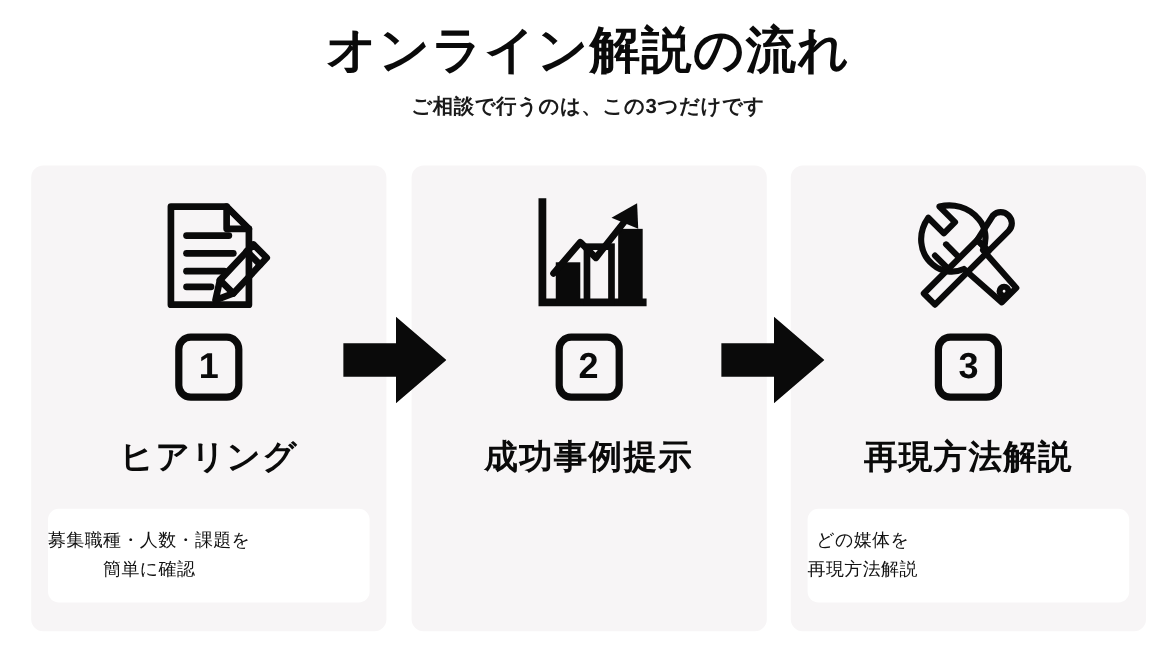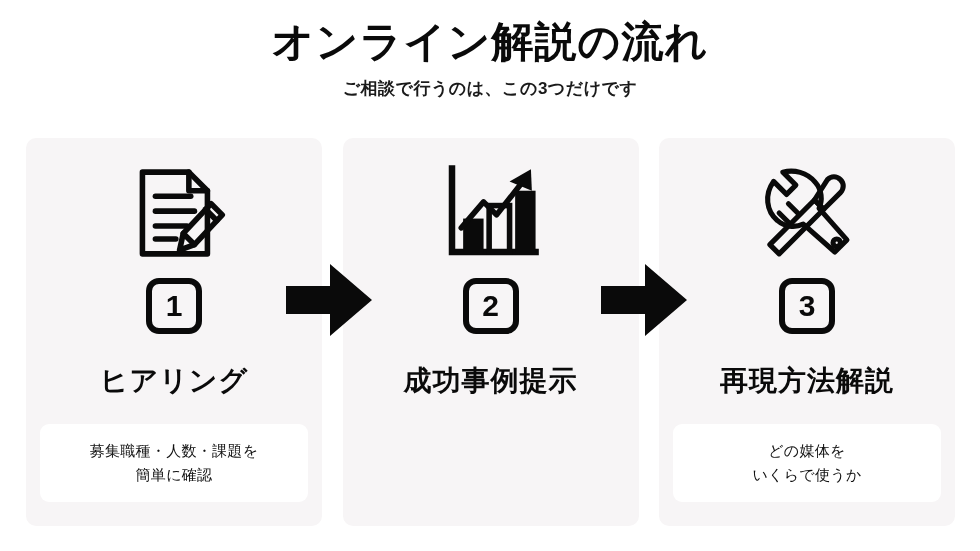--- a/index.html
+++ b/index.html
@@ -98,21 +98,21 @@
   }
 
   .desc-box {
     margin-top: 24px;
     width: 268px;
     height: 78px;
     background: #ffffff;
     border-radius: 9px;
     display: flex;
     align-items: center;
-    justify-content: center;
+    justify-content: flex-start;
     text-align: center;
   }
   .desc-text {
     font-size: 15px;
     color: #111111;
     line-height: 1.62;
     white-space: pre-line;
     letter-spacing: 0.3px;
   }
 
@@ -201,21 +201,21 @@
           <circle cx="88" cy="88" r="4"></circle>
         </g>
       </svg>
     </div>
     <div class="badge">
       <span class="badge-num">3</span>
     </div>
     <div class="step-title">再現方法解説</div>
     <div class="desc-box">
       <span class="desc-text">どの媒体を
-いくらで使うか</span>
+再現方法解説</span>
     </div>
   </div>
 
 </div>
 
 <div class="arrow arrow-1">
   <svg viewBox="0 0 86 72" aria-hidden="true">
     <path d="M0 22 H44 V0 L86 36 L44 72 V50 H0 Z" fill="#0a0a0a"></path>
   </svg>
 </div>

